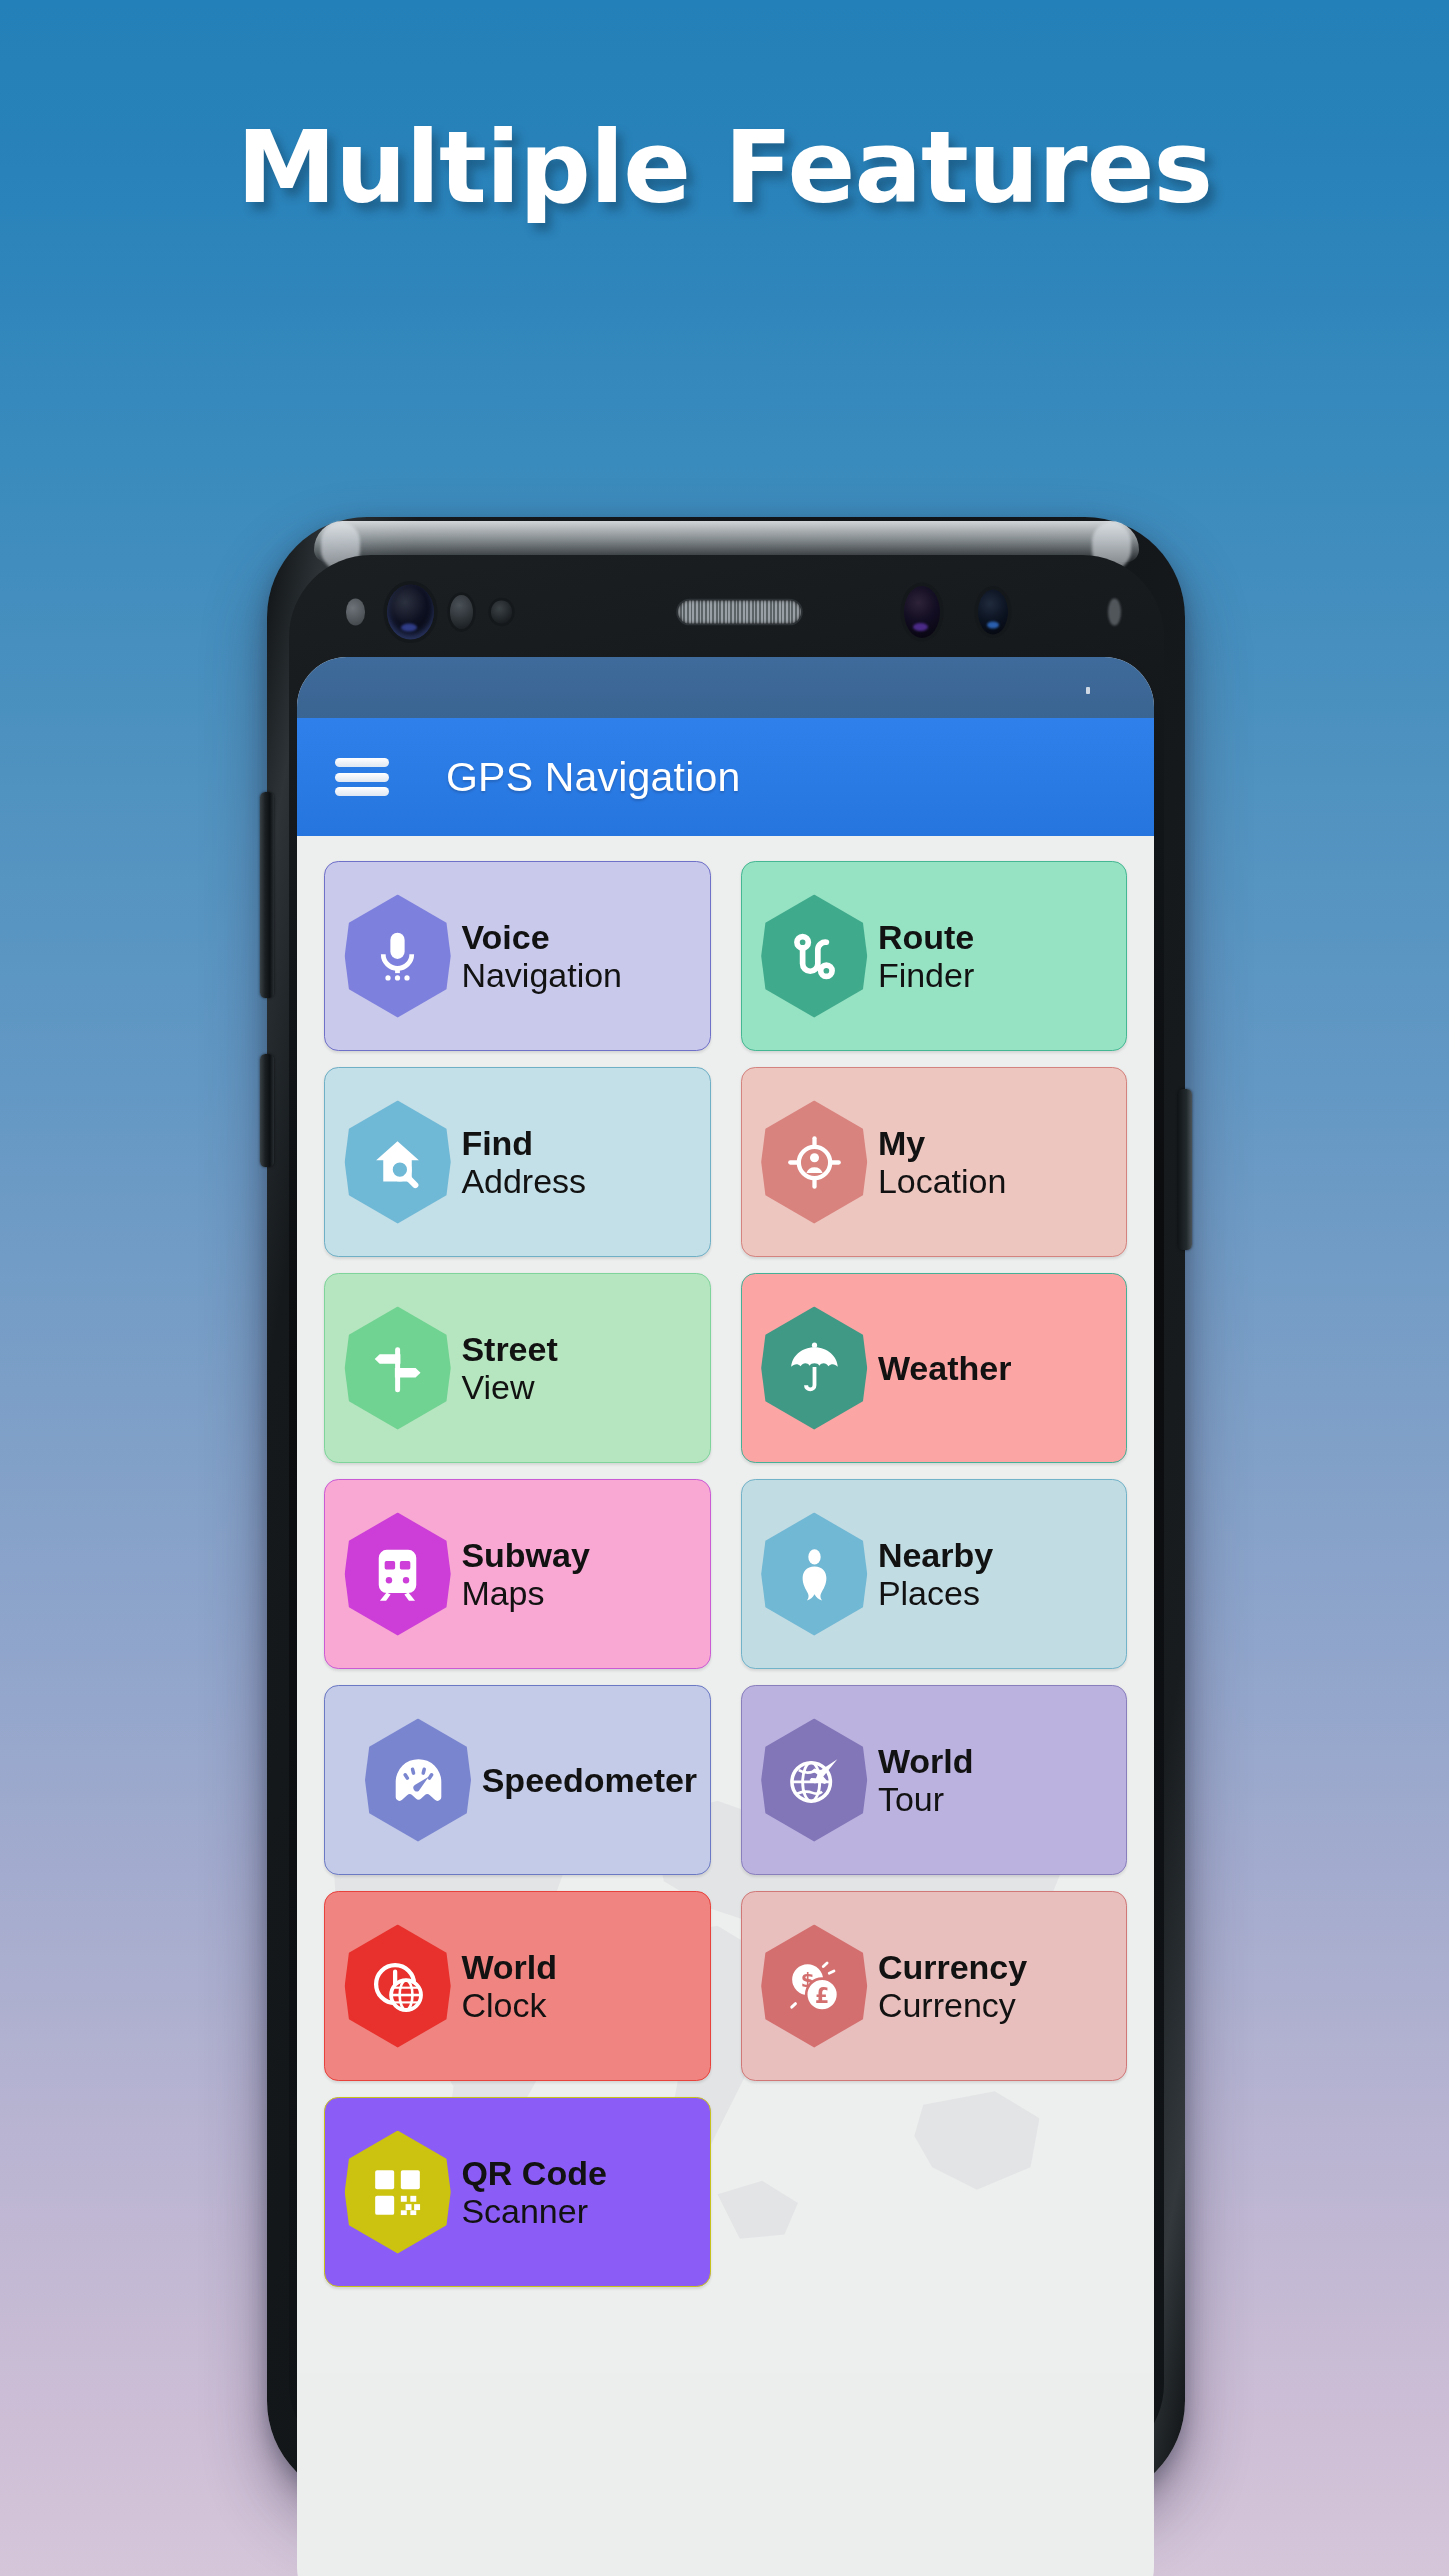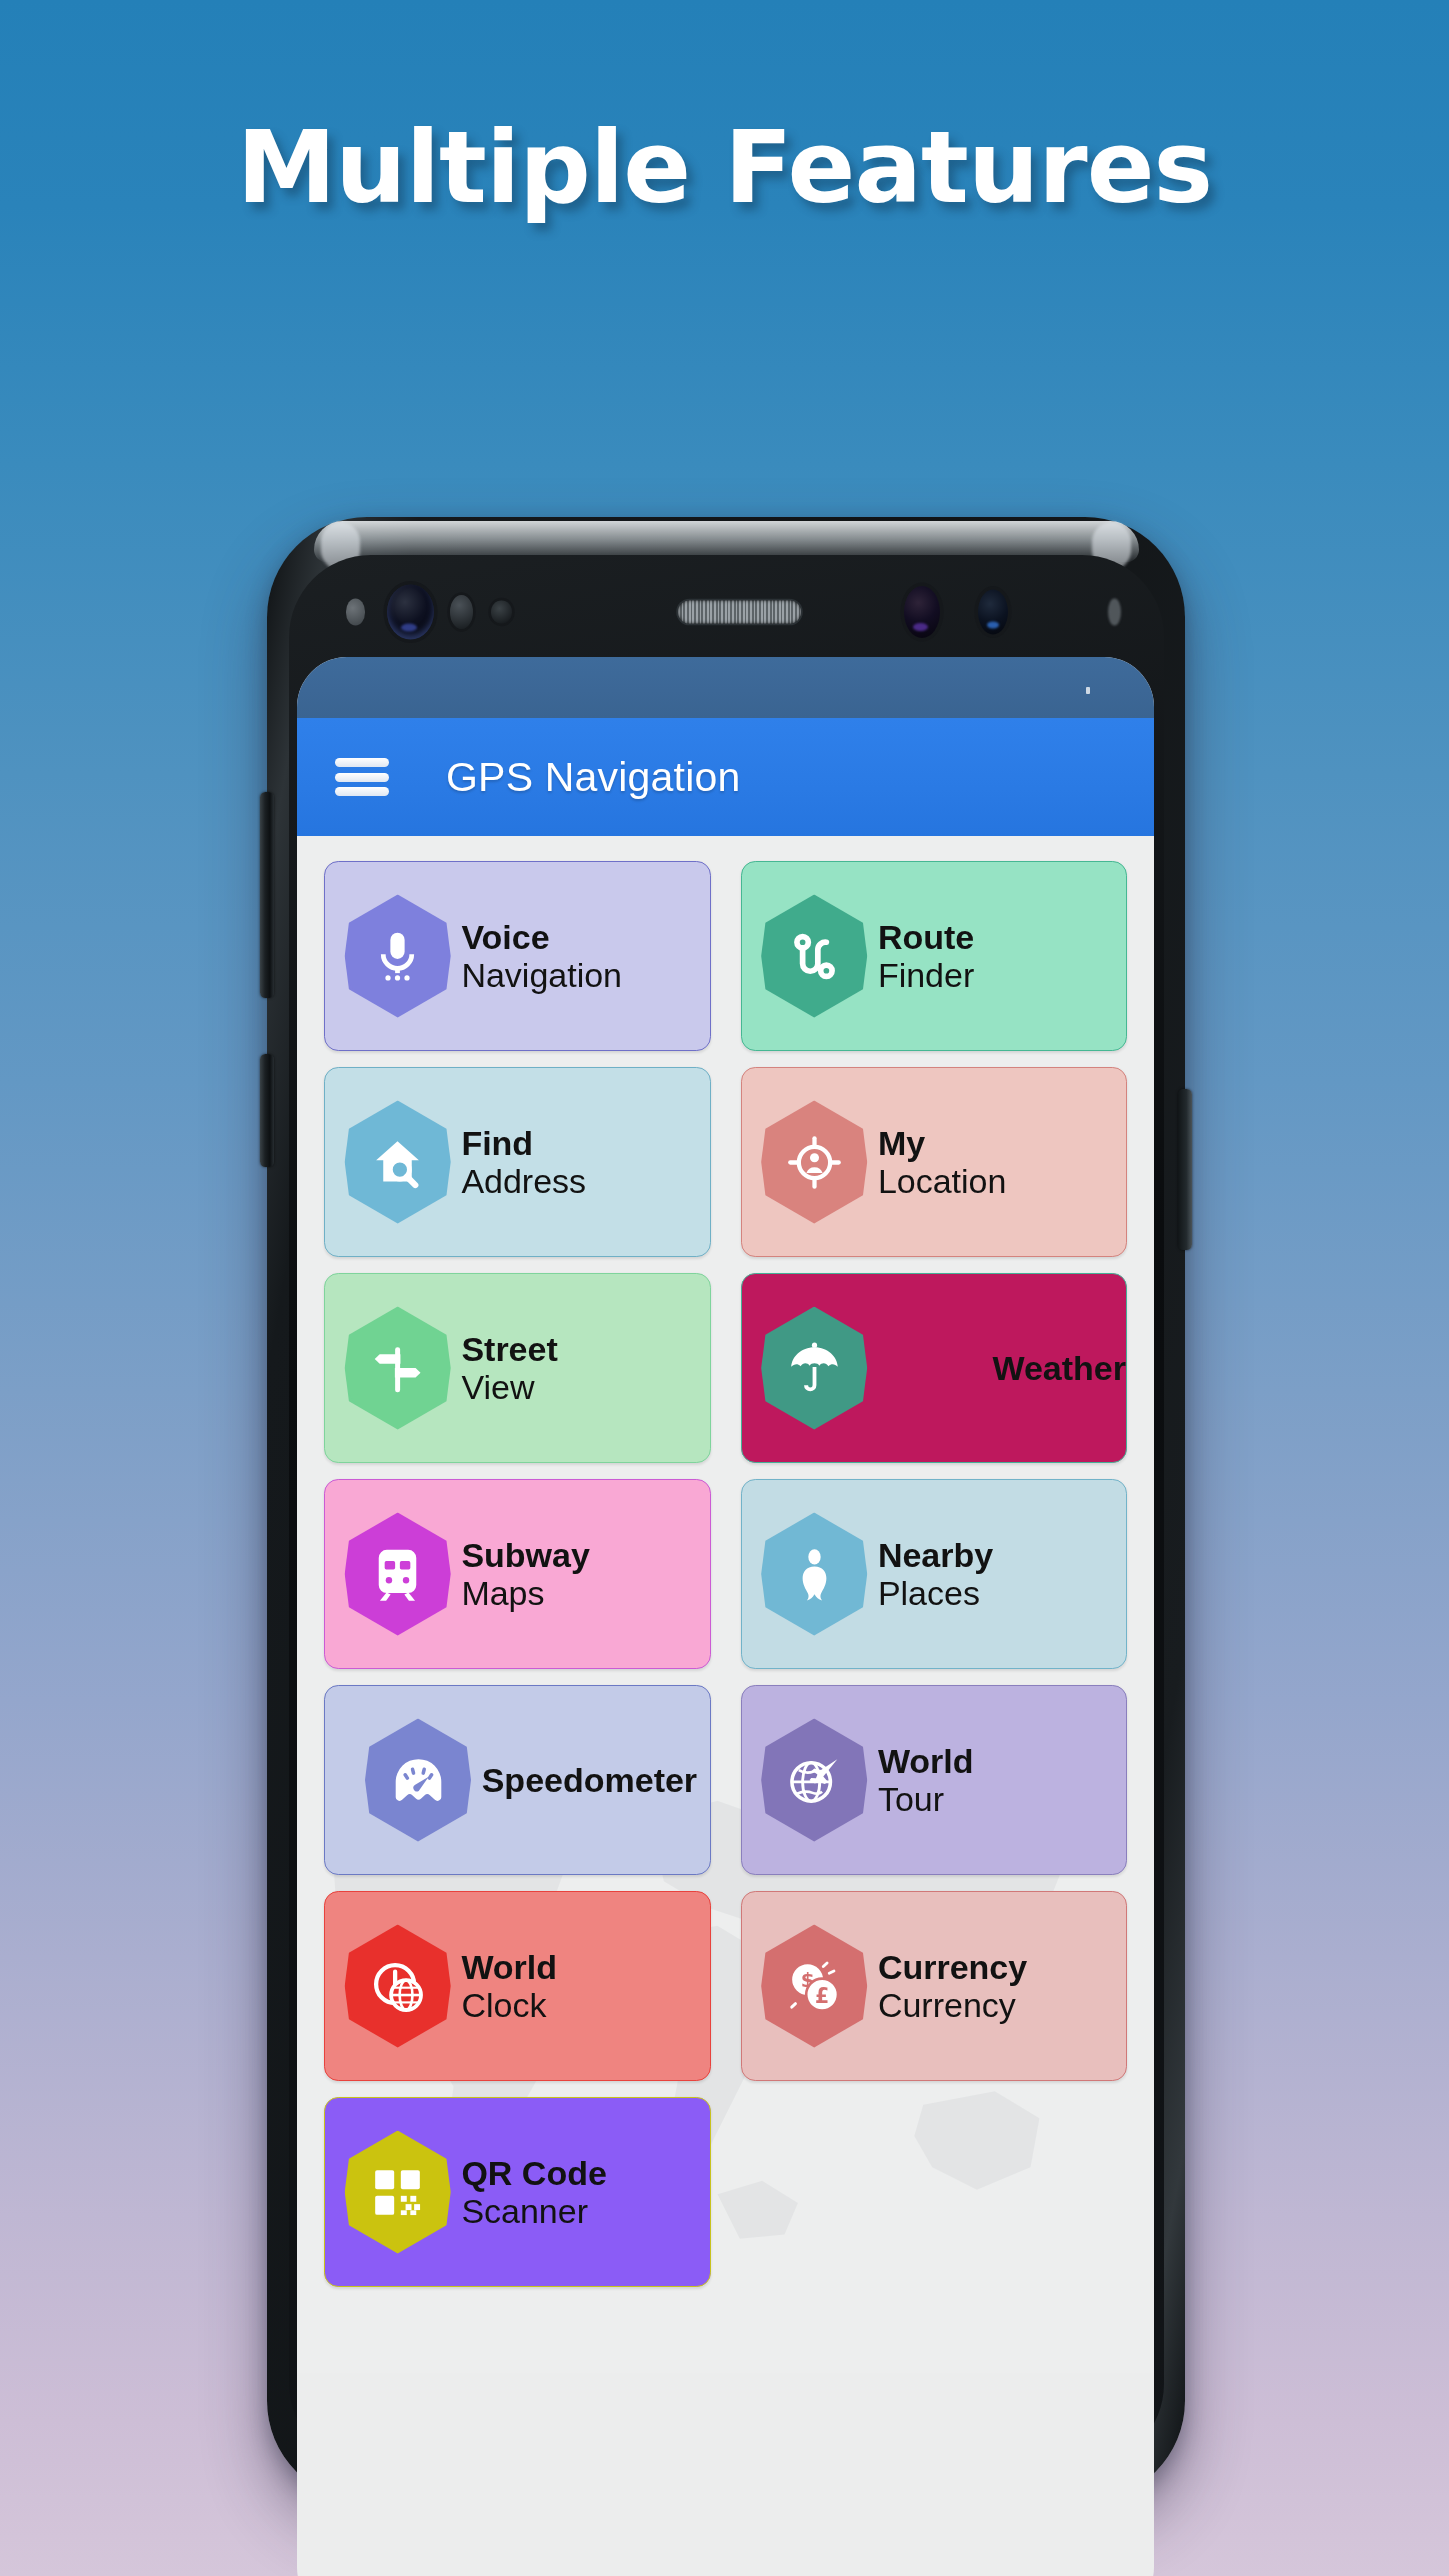--- a/index.html
+++ b/index.html
@@ -418,21 +418,21 @@
                 <path d="M4.5 6 H13.2 V10 H4.5 L2.4 8 Z"></path>
                 <path d="M19.6 11.8 H10.9 V15.8 H19.6 L21.7 13.8 Z"></path>
               </svg>
             </div>
             <div class="tile-label">
               <span class="l1">Street</span>
               <span class="l2">View</span>
             </div>
           </div>
 
-          <div class="tile" style="background:#be185d;border:1.8px solid #46b096;justify-content:space-between;">
+          <div class="tile" style="background:#fca5a5;border:1.8px solid #46b096;">
             <div class="tile-icon">
               <div class="hexbadge" style="background:#409a85"></div>
               <svg viewBox="0 0 24 24" fill="#ffffff">
                 <path d="M12 3 C6.4 3 2.4 7 2.2 11.3 C3.4 10 4.9 9.7 6.1 11
                          C7.2 9.5 8.8 9.3 10 10.8 C10.6 9.5 13.4 9.5 14 10.8
                          C15.2 9.3 16.8 9.5 17.9 11 C19.1 9.7 20.6 10 21.8 11.3
                          C21.6 7 17.6 3 12 3 Z"></path>
                 <path d="M11.2 11.4 h1.6 v7.6 a2.6 2.6 0 0 1 -5.2 0 h1.7 a0.95 0.95 0 0 0 1.9 0 Z"></path>
                 <circle cx="12" cy="2.2" r="1.1"></circle>
               </svg>

